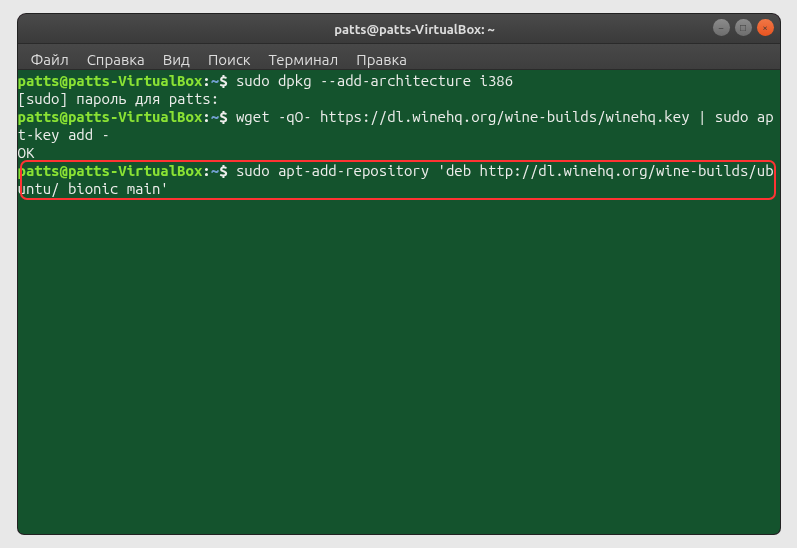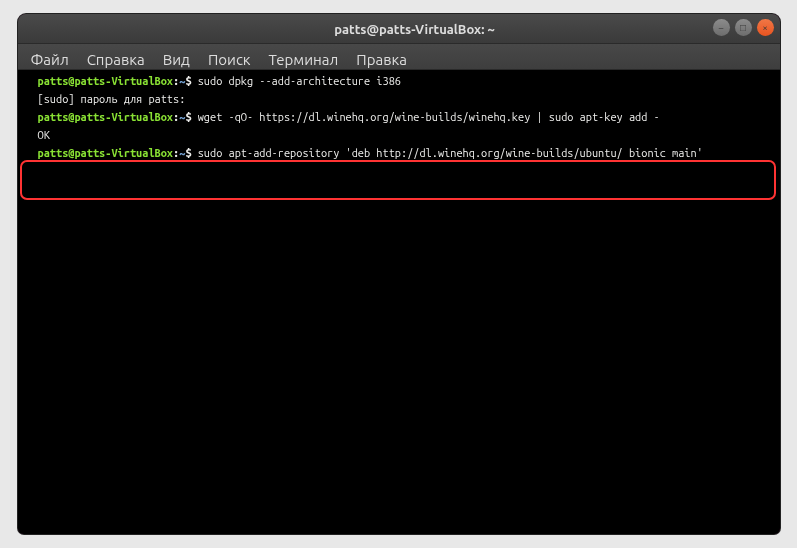--- a/index.html
+++ b/index.html
@@ -68,26 +68,26 @@
     }
     .menu-item {
       color: #ddd;
       font-size: 15px;
       padding: 2px 9px;
       cursor: pointer;
       margin-top: 6px;
     }
     .terminal {
       flex: 1;
-      background: #000000;
+      background: #14532d;
       font-family: "Ubuntu Mono", "DejaVu Sans Mono", Consolas, monospace;
-      font-size: 11px;
+      font-size: 15px;
       line-height: 18px;
       color: #eeeeec;
-      padding: 2px 20px;
+      padding: 2px 0;
       white-space: pre-wrap;
       word-break: break-all;
       position: relative;
     }
     .user { color: #8ae234; font-weight: bold; }
     .colon { color: #eeeeec; font-weight: bold; }
     .dir  { color: #729fcf; font-weight: bold; }
     .cmd  { color: #eeeeec; }
     .highlight-box {
       position: absolute;

